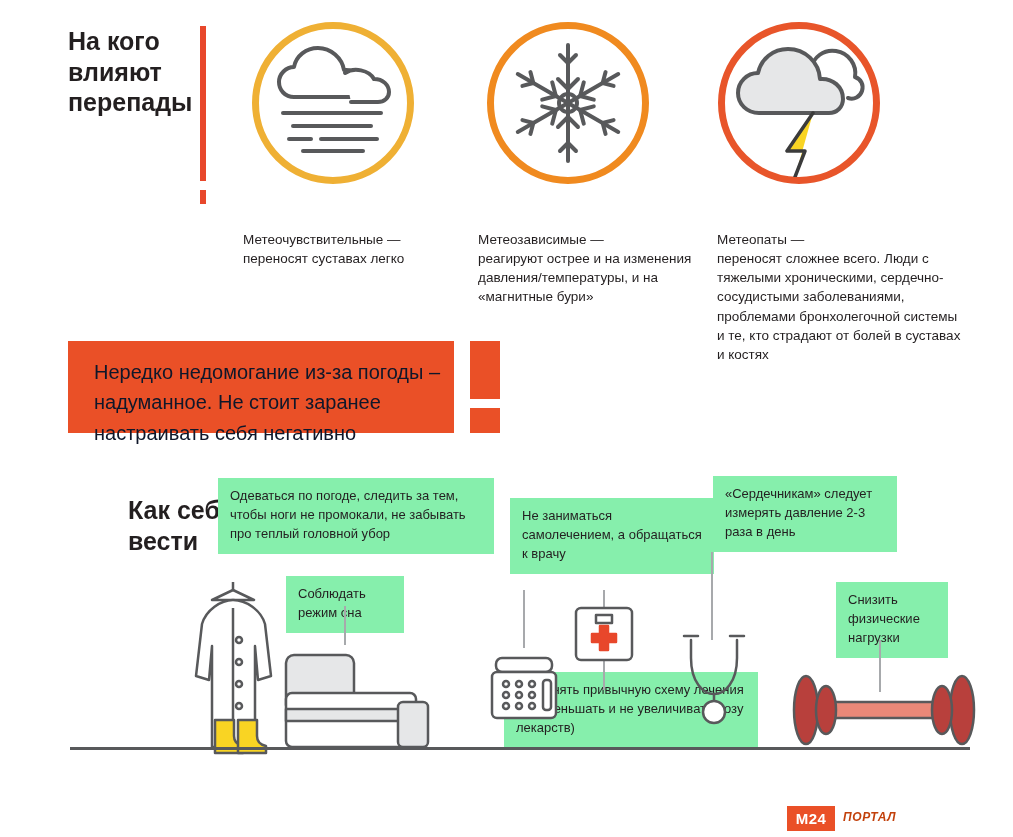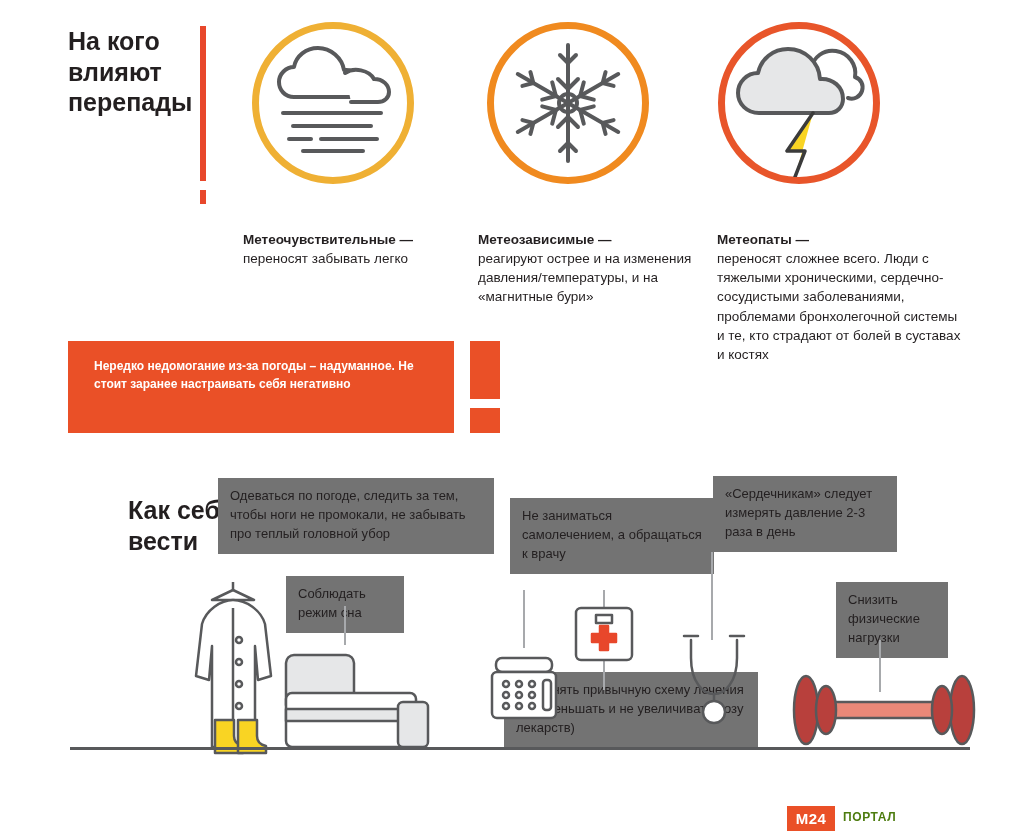--- a/index.html
+++ b/index.html
@@ -55,39 +55,39 @@
   #circle-3 { left: 718px; top: 22px; border-color: #e8552a; }
 
   .circle-icon svg { position: absolute; left: 0; top: 0; }
 
   .cap {
     position: absolute;
     font-size: 13.5px;
     line-height: 1.42;
     color: #231f20;
   }
-  .cap b { font-weight: bold; }
+  .cap b { font-weight: normal; }
   #cap-1 { left: 243px; top: 230px; width: 210px; }
   #cap-2 { left: 478px; top: 230px; width: 215px; }
   #cap-3 { left: 717px; top: 230px; width: 250px; }
 
   
   #banner {
     position: absolute;
     left: 68px; top: 341px;
     width: 386px; height: 92px;
     background: #ea5027;
   }
   #banner-text {
     position: absolute;
     left: 26px; top: 16px;
     width: 350px;
-    color: #ffffff;
-    font-size: 12px;
-    font-weight: bold;
+    color: #0f172a;
+    font-size: 20px;
+    font-weight: normal;
     line-height: 1.52;
   }
   #banner-mark-top {
     position: absolute;
     left: 470px; top: 341px;
     width: 30px; height: 58px;
     background: #ea5027;
   }
   #banner-mark-bottom {
     position: absolute;
@@ -102,21 +102,21 @@
     left: 128px; top: 495px;
     width: 110px;
     font-size: 25px;
     font-weight: bold;
     line-height: 1.22;
     color: #231f20;
   }
 
   .tip {
     position: absolute;
-    background: #737373;
+    background: #86efac;
     color: #231f20;
     font-size: 13px;
     line-height: 1.46;
     padding: 9px 12px 10px 12px;
   }
   #tip-clothes  { left: 218px; top: 478px; width: 276px; }
   #tip-sleep    { left: 286px; top: 576px; width: 118px; }
   #tip-selfmed  { left: 510px; top: 498px; width: 204px; }
   #tip-heart    { left: 713px; top: 476px; width: 184px; }
   #tip-reduce   { left: 836px; top: 582px; width: 112px; }
@@ -141,22 +141,23 @@
     font-weight: bold;
     text-align: center;
     line-height: 25px;
     letter-spacing: .5px;
   }
   #footer-word {
     position: absolute;
     left: 843px; top: 810px;
     font-size: 12px;
     font-weight: bold;
-    color: #4d7c0f;
+    color: #c2410c;
     letter-spacing: .6px;
+    font-style: italic;
   }
 </style>
 </head>
 <body>
 
 <div id="section-who">
 
   <div id="who-title">На кого влияют перепады</div>
   <div id="who-title-rule"></div>
   <div id="who-title-rule-dot"></div>
@@ -218,21 +219,21 @@
     <svg width="148" height="148" viewBox="0 0 148 148" fill="none" stroke="#58595b" stroke-width="4" stroke-linecap="round" stroke-linejoin="round">
       <path d="M86 40 C88 28 99 20 111 22 C124 24 132 36 130 48 C136 50 139 56 137 62 C135 68 129 71 123 69" fill="#fff"></path>
       <path d="M34 84 C22 84 13 75 13 64 C13 53 22 44 33 44 C36 30 48 20 63 20 C80 20 94 33 95 50 C108 49 118 58 118 70 C118 78 112 84 104 84 Z" fill="#e6e7e8"></path>
       <path d="M84 86 L60 124 L77 124 L66 150" fill="none" stroke="none"></path>
       <path d="M88 84 L62 122 L80 122 L70 148" fill="#f9d423" stroke="#3b3b3b" stroke-width="3.5"></path>
     </svg>
   </div>
 
   <div class="cap" id="cap-1">
     <b>Метеочувствительные —</b><br>
-    <span>переносят забывать легко</span>
+    <span>переносят суставах легко</span>
   </div>
 
   <div class="cap" id="cap-3">
     <b>Метеопаты —</b><br>
     <span>переносят сложнее всего. Люди с тяжелыми хроническими, сердечно-сосудистыми заболеваниями, проблемами бронхолегочной системы и те, кто страдают от болей в суставах и костях</span>
   </div>
 
   <div class="cap" id="cap-2">
     <b>Метеозависимые —</b><br>
     <span>реагируют острее и на изменения давления/температуры, и на «магнитные бури»</span>

